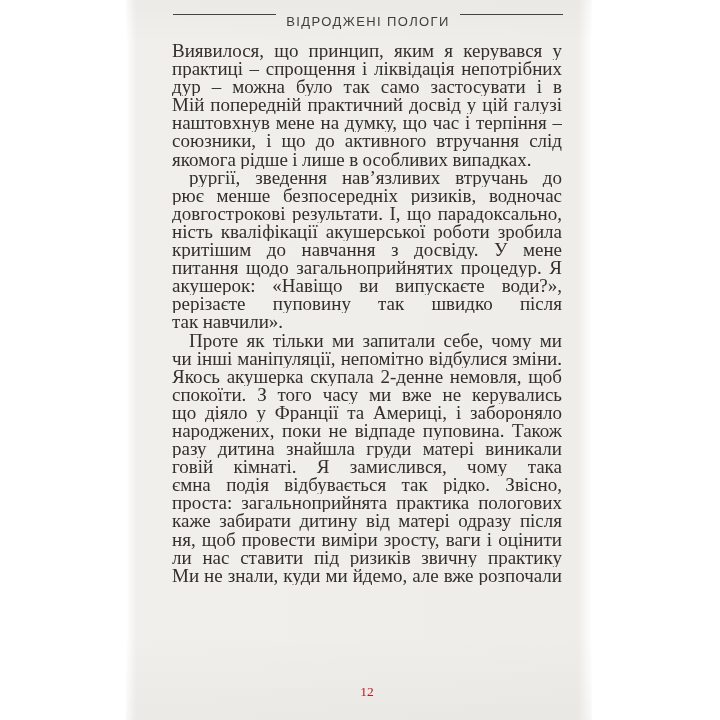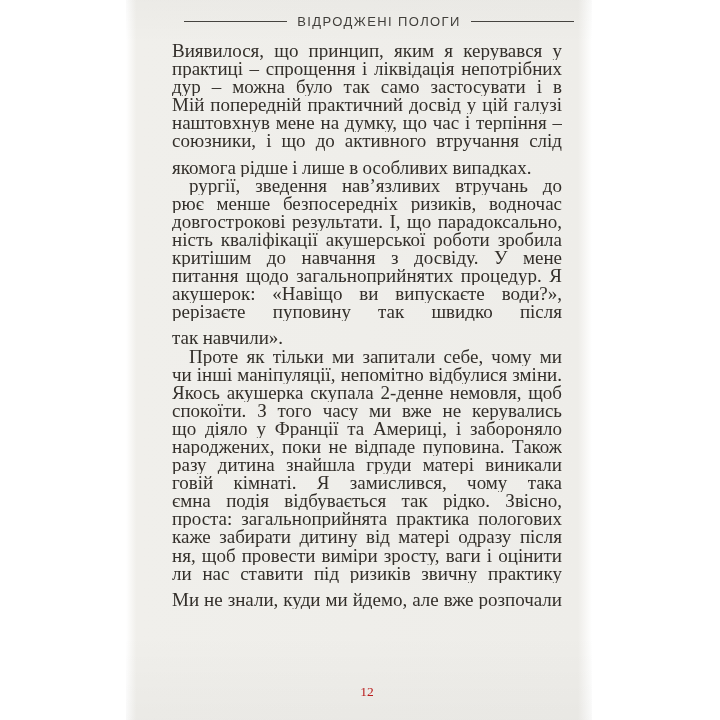--- a/index.html
+++ b/index.html
@@ -35,24 +35,24 @@
   .content {
     position: absolute;
     left: 172px;
     top: 0;
     width: 390px;
     height: 720px;
   }
   .header-row {
     position: absolute;
     top: 14px;
-    left: 12px;
+    left: 1px;
     width: 390px;
     display: flex;
-    align-items: center;
+    align-items: flex-start;
   }
   .header-rule {
     flex: 1 1 auto;
     height: 1.4px;
     background: var(--rule);
   }
   .header-title {
     flex: 0 0 auto;
     padding: 0 10px;
     font-family: "Liberation Sans", sans-serif;
@@ -78,21 +78,20 @@
     line-height: 18.1px;
     text-align: justify;
     text-align-last: justify;
     overflow: hidden;
   }
   .paragraph.indent .line:first-child {
     padding-left: 17px;
   }
   .line.para-end {
     text-align-last: left;
-    margin-top: 8px;
   }
   .page-number {
     position: absolute;
     top: 684px;
     left: 0;
     width: 390px;
     text-align: center;
     font-family: "Liberation Serif", "DejaVu Serif", serif;
     font-size: 13.5px;
     color: #b91c1c;

